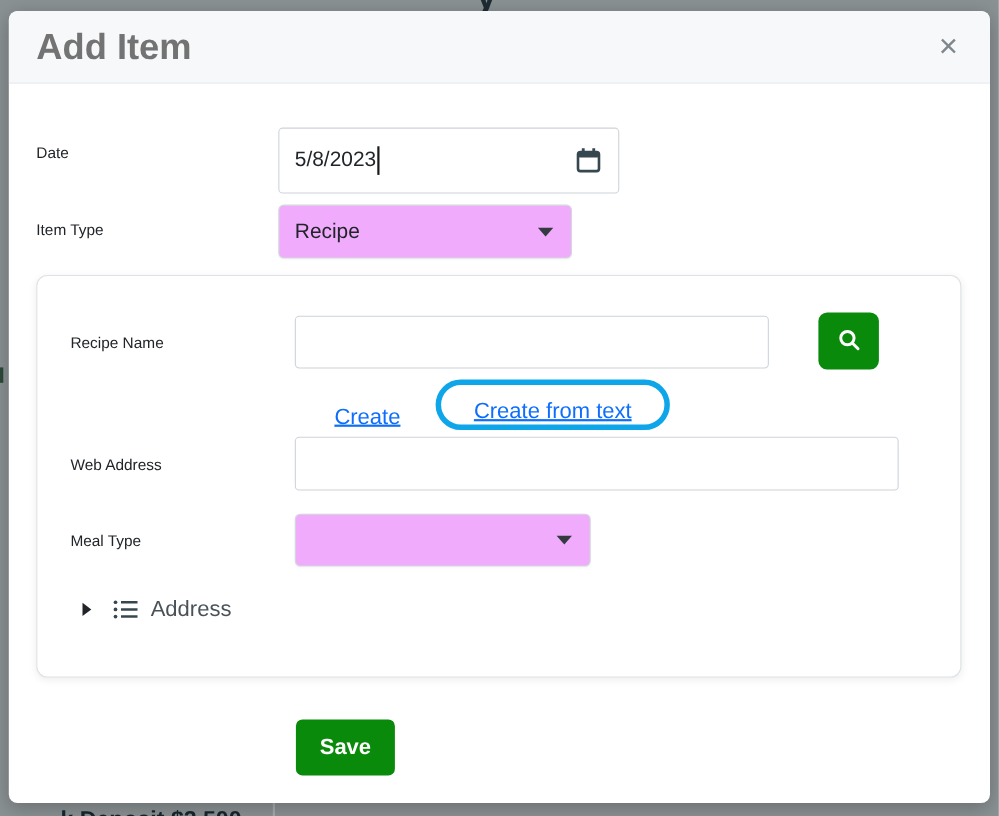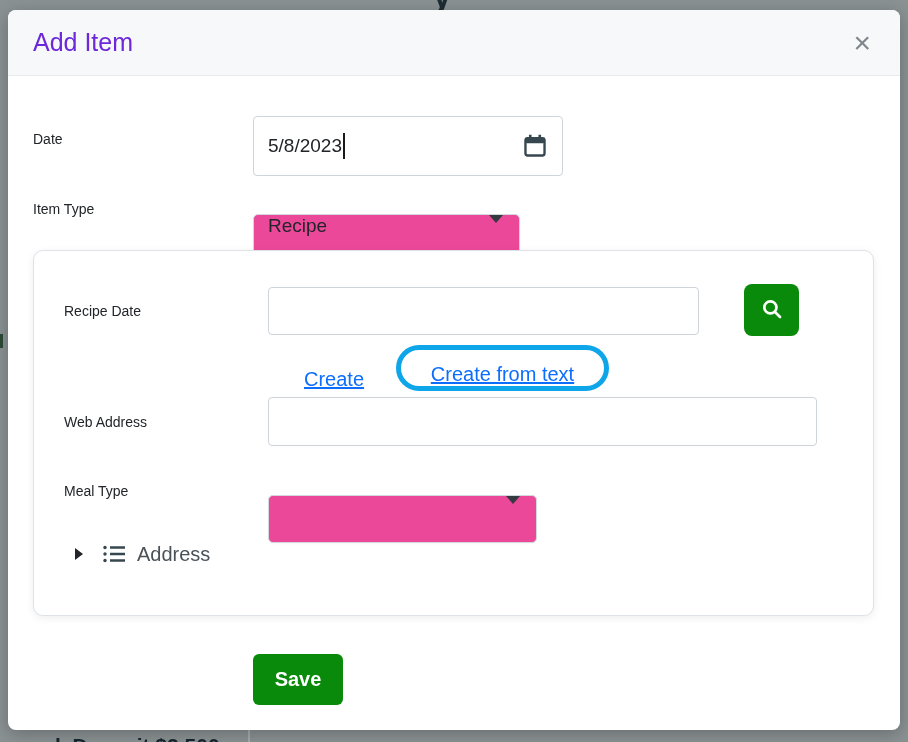--- a/index.html
+++ b/index.html
@@ -36,21 +36,21 @@
   .modal {
     position: absolute; left: 8px; top: 10px; width: 892px; height: 720px;
     background: #ffffff; border-radius: 8px; overflow: hidden;
     box-shadow: 0 4px 18px rgba(0,0,0,0.25);
   }
   .modal-header {
     position: absolute; left: 0; top: 0; width: 100%; height: 66px;
     background: #f6f8fa; border-bottom: 1px solid #e7eaee;
     display: flex; align-items: center; padding: 0 25px;
   }
-  .modal-title { font-size: 25px; font-weight: 400; color: #6d28d9; }
+  .modal-title { font-size: 33px; font-weight: 700; color: #737373; }
   .modal-close {
     margin-left: auto; background: none; border: none; cursor: pointer;
     font-size: 30px; line-height: 1; color: #7f878d; font-weight: 400;
     font-family: "Liberation Sans", sans-serif; padding: 0 4px;
   }
 
   .field-label { position: absolute; font-size: 14px; color: #212529; }
 
   
   .input-box {
@@ -60,26 +60,25 @@
     font-size: 19px; color: #212529;
   }
   .date-input { left: 245px; top: 106px; width: 310px; height: 60px; }
   .text-caret {
     display: inline-block; width: 2px; height: 26px; background: #1a1a1a; margin-left: 1px;
   }
   .date-input .cal { margin-left: auto; display: flex; }
 
   
   .select-box {
-    position: absolute; background: #ec4899;
+    position: absolute; background: #f0abfc;
     border: 1px solid #d3d8dc; border-radius: 5px;
-    display: flex; align-items: flex-start; padding: 0 16px 0 14px;
+    display: flex; align-items: center; padding: 0 16px 0 14px;
     font-size: 19px; color: #212529; cursor: pointer;
     box-shadow: 0 1px 2px rgba(0,0,0,0.03);
-    margin-top: 28px;
   }
   .select-itemtype { left: 245px; top: 176px; width: 267px; height: 49px; }
   .caret-down {
     margin-left: auto; width: 0; height: 0;
     border-left: 7px solid transparent; border-right: 7px solid transparent;
     border-top: 8px solid #343a40;
   }
 
   
   .panel {
@@ -123,21 +122,21 @@
   }
   .expander-caret {
     width: 0; height: 0;
     border-top: 6px solid transparent; border-bottom: 6px solid transparent;
     border-left: 8px solid #212529;
   }
   .advanced-row .list-ic { margin-left: 19px; display: flex; }
   .advanced-label { margin-left: 11px; font-size: 20px; color: #4a5258; }
 
   .btn-save {
-    position: absolute; left: 245px; top: 644px; width: 90px; height: 51px;
+    position: absolute; left: 261px; top: 644px; width: 90px; height: 51px;
     background: #0a8a0a; color: #fff; border: none; border-radius: 6px;
     font-size: 20px; font-weight: 600; cursor: pointer;
     font-family: "Liberation Sans", sans-serif;
   }
 </style>
 </head>
 <body>
 
 <div class="backdrop-strip strip-top">
   <span class="bg-glyph">y</span>
@@ -170,21 +169,21 @@
   </div>
 
   <span class="field-label" style="left:25px; top:191px;">Item Type</span>
   <div class="select-box select-itemtype">
     <span>Recipe</span>
     <span class="caret-down"></span>
   </div>
 
   <div class="panel">
 
-    <span class="field-label" style="left:30px; top:52px;">Recipe Date</span>
+    <span class="field-label" style="left:30px; top:52px;">Recipe Name</span>
     <input class="real-input input-recipename" value="" style="">
     <button class="btn-search">
       <span>
         <svg width="26" height="26" viewBox="0 0 24 24">
           <circle cx="10.5" cy="10.5" r="5.6" fill="none" stroke="#ffffff" stroke-width="2.5"></circle>
           <line x1="14.8" y1="14.8" x2="19.4" y2="19.4" stroke="#ffffff" stroke-width="2.5" stroke-linecap="round"></line>
         </svg>
       </span>
     </button>
 

